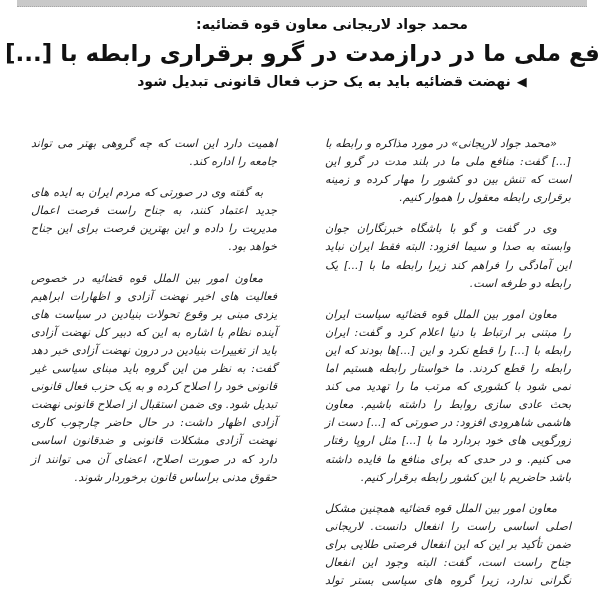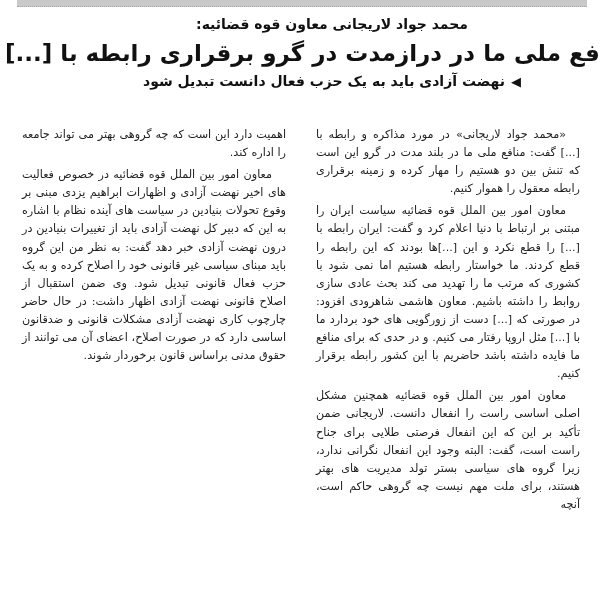--- a/index.html
+++ b/index.html
@@ -32,41 +32,43 @@
     .subhead .tri { display: inline-block; margin-left: 6px; font-size: 13px; }
     .columns {
       position: absolute; top: 122px; left: 18px; width: 566px; height: 465px;
       display: flex; flex-direction: row-reverse; justify-content: space-between;
     }
     .col {
       width: 272px; direction: rtl; text-align: justify;
       font-family: "DejaVu Sans", sans-serif; font-size: 11.2px; line-height: 18.1px;
       color: #1e1e1e;
     }
-    .col p { margin: 4px; text-indent: 14px; }
+    .col p { margin: 13px; text-indent: 14px; font-style: italic; }
     .col p.noindent { text-indent: 0; }
     .col p.note { font-weight: bold; color: #111; }
     .col p.note .star { font-weight: normal; }
   </style>
 </head>
 <body>
 
 <div class="top-rule"></div>
 
 <div class="header">
   <div class="kicker">محمد جواد لاریجانی معاون قوه قضائیه:</div>
   <div class="headline">منافع ملی ما در درازمدت در گرو برقراری رابطه با [...] است</div>
   <div class="subhead">
-    <span class="tri">◀</span><span>نهضت آزادی باید به یک حزب فعال دانست تبدیل شود</span>
+    <span class="tri">◀</span><span>نهضت قضائیه باید به یک حزب فعال قانونی تبدیل شود</span>
   </div>
 </div>
 
 <div class="columns">
   <div class="col">
-    <p>«محمد جواد لاریجانی» در مورد مذاکره و رابطه با [...] گفت: منافع ملی ما در بلند مدت در گرو این است که تنش بین دو هستیم را مهار کرده و زمینه برقراری رابطه معقول را هموار کنیم.</p>
+    <p>«محمد جواد لاریجانی» در مورد مذاکره و رابطه با [...] گفت: منافع ملی ما در بلند مدت در گرو این است که تنش بین دو کشور را مهار کرده و زمینه برقراری رابطه معقول را هموار کنیم.</p>
+    <p>وی در گفت و گو با باشگاه خبرنگاران جوان وابسته به صدا و سیما افزود: البته فقط ایران نباید این آمادگی را فراهم کند زیرا رابطه ما با [...] یک رابطه دو طرفه است.</p>
     <p>معاون امور بین الملل قوه قضائیه سیاست ایران را مبتنی بر ارتباط با دنیا اعلام کرد و گفت: ایران رابطه با [...] را قطع نکرد و این [...]ها بودند که این رابطه را قطع کردند. ما خواستار رابطه هستیم اما نمی شود با کشوری که مرتب ما را تهدید می کند بحث عادی سازی روابط را داشته باشیم. معاون هاشمی شاهرودی افزود: در صورتی که [...] دست از زورگویی های خود بردارد ما با [...] مثل اروپا رفتار می کنیم. و در حدی که برای منافع ما فایده داشته باشد حاضریم با این کشور رابطه برقرار کنیم.</p>
     <p>معاون امور بین الملل قوه قضائیه همچنین مشکل اصلی اساسی راست را انفعال دانست. لاریجانی ضمن تأکید بر این که این انفعال فرصتی طلایی برای جناح راست است، گفت: البته وجود این انفعال نگرانی ندارد، زیرا گروه های سیاسی بستر تولد مدیریت های بهتر هستند، برای ملت مهم نیست چه گروهی حاکم است، آنچه</p>
   </div>
   <div class="col">
     <p class="noindent">اهمیت دارد این است که چه گروهی بهتر می تواند جامعه را اداره کند.</p>
+    <p>به گفته وی در صورتی که مردم ایران به ایده های جدید اعتماد کنند، به جناح راست فرصت اعمال مدیریت را داده و این بهترین فرصت برای این جناح خواهد بود.</p>
     <p>معاون امور بین الملل قوه قضائیه در خصوص فعالیت های اخیر نهضت آزادی و اظهارات ابراهیم یزدی مبنی بر وقوع تحولات بنیادین در سیاست های آینده نظام با اشاره به این که دبیر کل نهضت آزادی باید از تغییرات بنیادین در درون نهضت آزادی خبر دهد گفت: به نظر من این گروه باید مبنای سیاسی غیر قانونی خود را اصلاح کرده و به یک حزب فعال قانونی تبدیل شود. وی ضمن استقبال از اصلاح قانونی نهضت آزادی اظهار داشت: در حال حاضر چارچوب کاری نهضت آزادی مشکلات قانونی و ضدقانون اساسی دارد که در صورت اصلاح، اعضای آن می توانند از حقوق مدنی براساس قانون برخوردار شوند.</p>
   </div>
 </div>
 
 </body></html>

